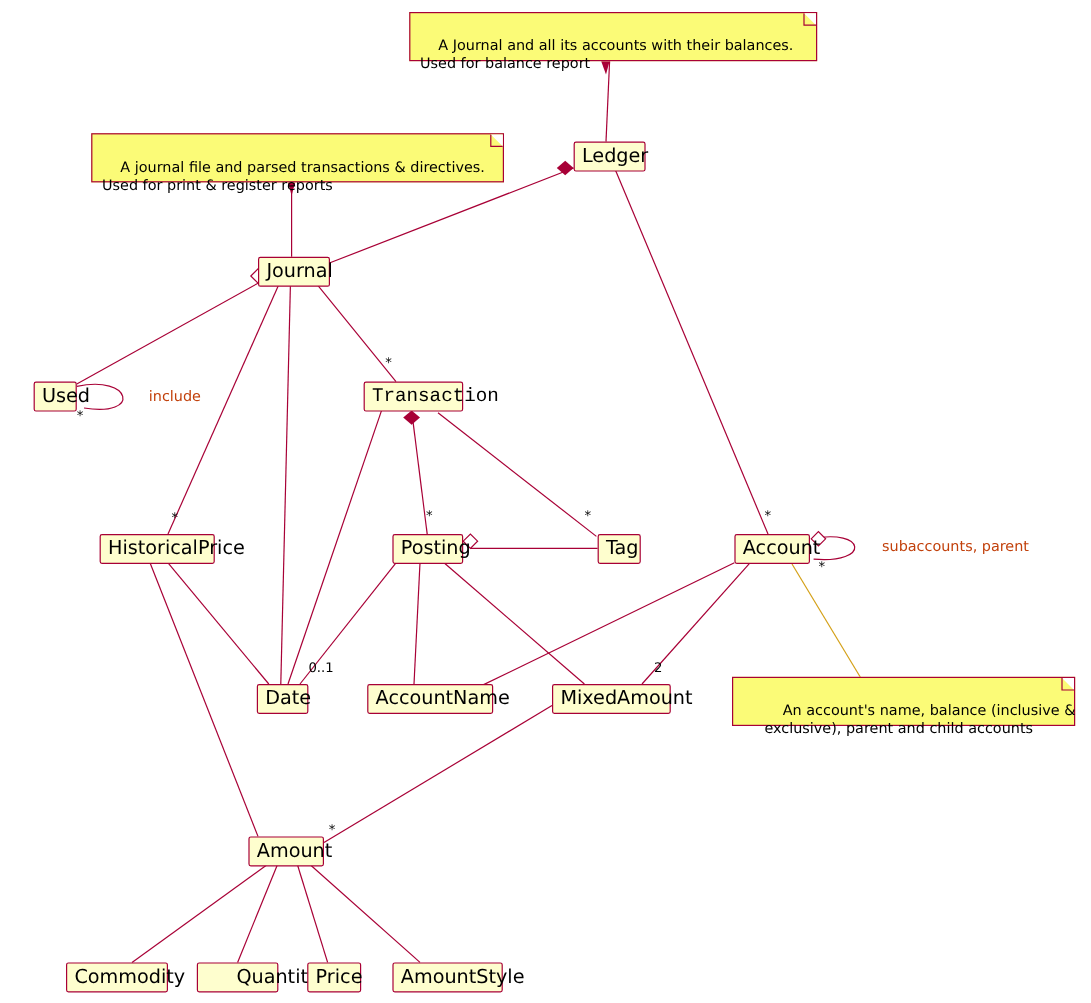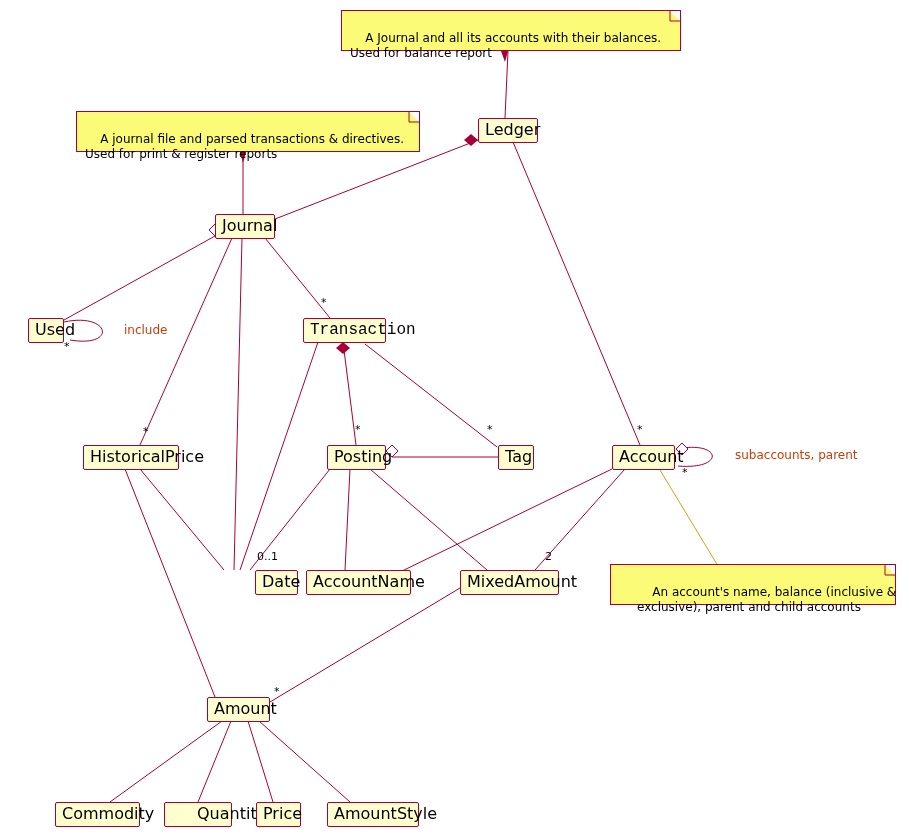--- a/index.html
+++ b/index.html
@@ -199,21 +199,21 @@
   </div>
   <div class="node" style="left:327px; top:445px; width:59px;">
     <span>Posting</span>
   </div>
   <div class="node" style="left:498px; top:445px; width:36px;">
     <span>Tag</span>
   </div>
   <div class="node" style="left:612px; top:445px; width:63px;">
     <span>Account</span>
   </div>
-  <div class="node" style="left:214px; top:570px; width:43px;margin-left:41px;">
+  <div class="node" style="left:214px; top:570px; width:43px;">
     <span>Date</span>
   </div>
   <div class="node" style="left:306px; top:570px; width:105px;">
     <span>AccountName</span>
   </div>
   <div class="node" style="left:460px; top:570px; width:99px;">
     <span>MixedAmount</span>
   </div>
   <div class="node" style="left:207px; top:697px; width:63px;">
     <span>Amount</span>

